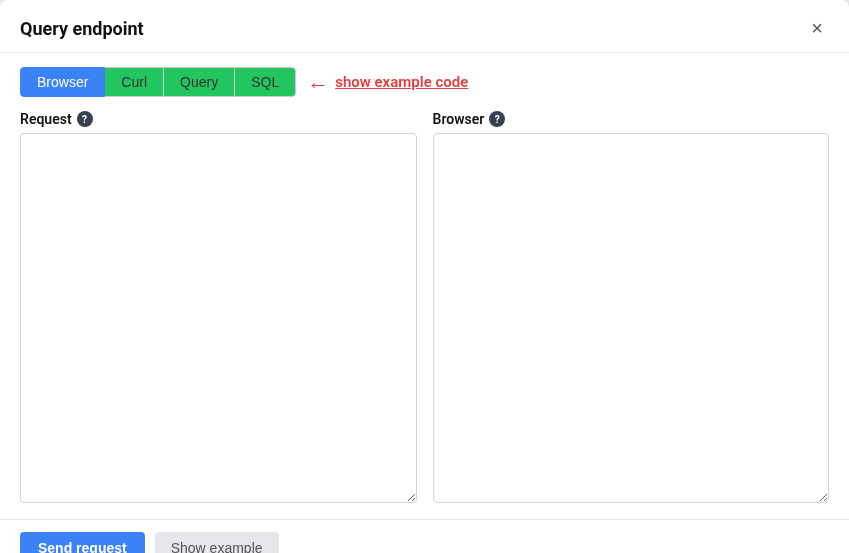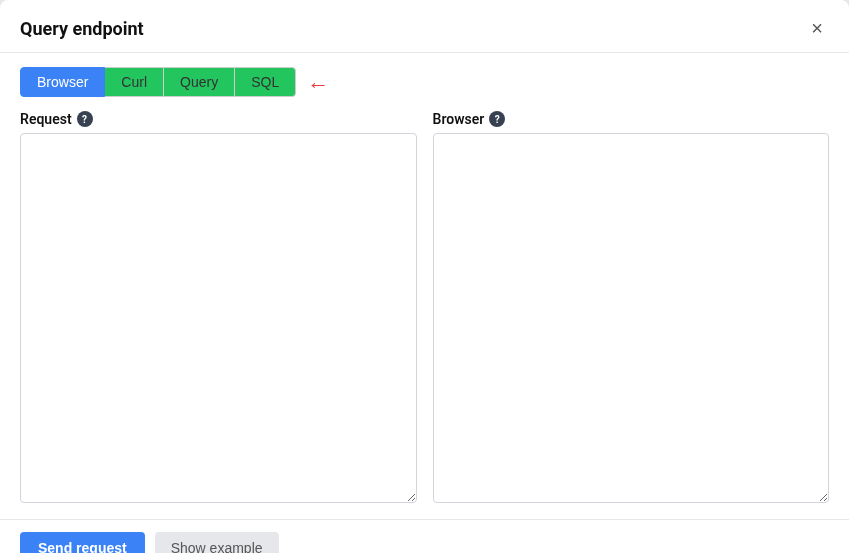--- a/index.html
+++ b/index.html
@@ -203,20 +203,21 @@
   <div class="modal-body">
 
     <div class="tab-row">
       <button class="tab-btn active">Browser</button>
       <button class="tab-btn">Curl</button>
       <button class="tab-btn">Query</button>
       <button class="tab-btn">SQL</button>
 
       <div class="show-example-annotation">
         <span class="arrow-icon">←</span>
+        <span class="show-example-text">show example code</span>
       </div>
     </div>
 
     <div class="panels">
 
       <div class="panel">
         <div class="panel-label">
           <span>Request</span>
           <span class="help-icon">?</span>
         </div>

